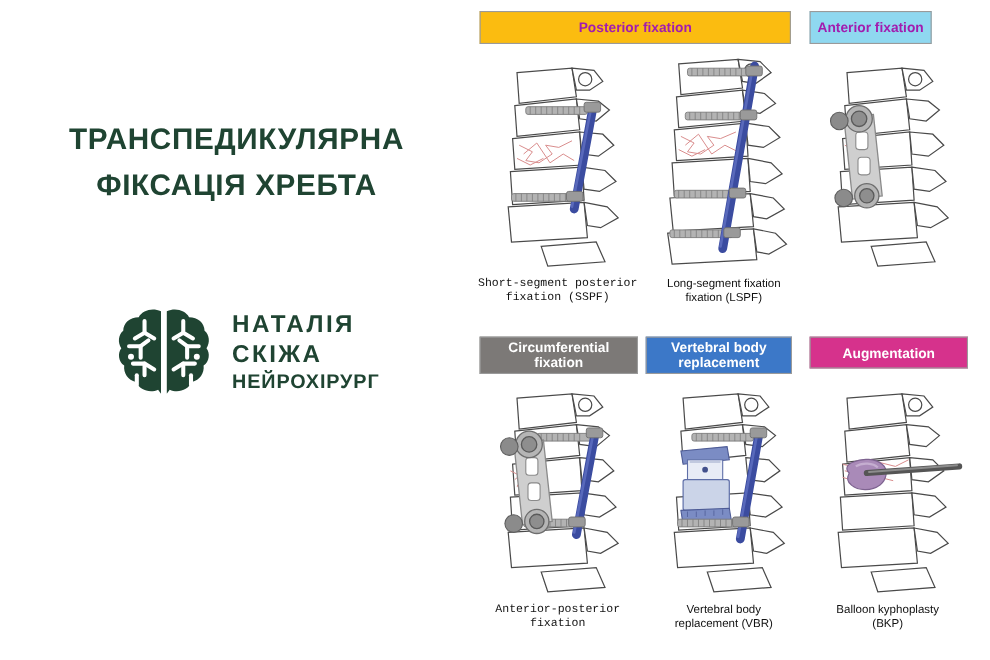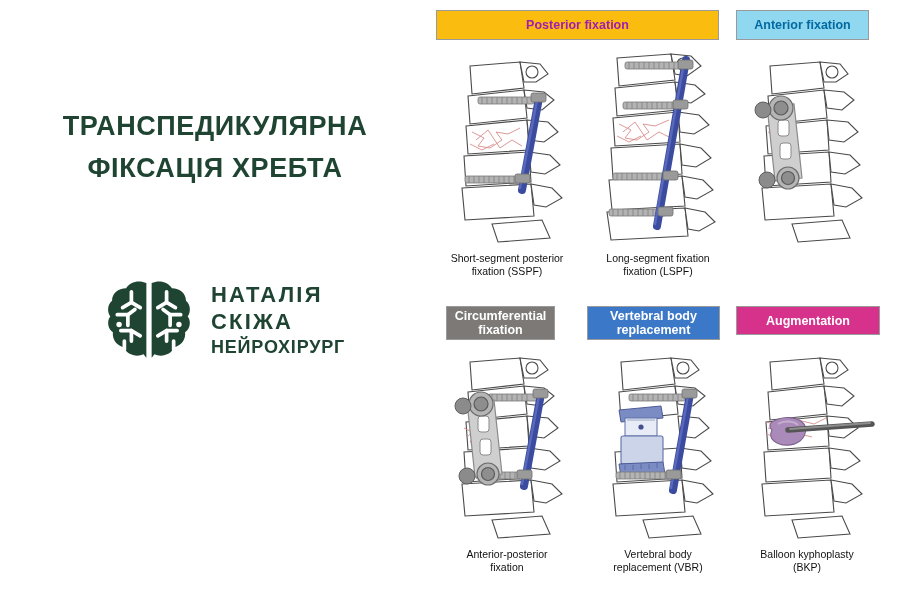--- a/index.html
+++ b/index.html
@@ -49,38 +49,38 @@
   .band-header {
     position: absolute;
     border: 1px solid #9a9a9a;
     display: flex; align-items: center; justify-content: center;
     text-align: center;
     font-weight: bold;
     line-height: 14px;
   }
   .hdr-posterior { left: 4px;   top: 10px; width: 283px; height: 30px;
                    background: #fbbc10; color: #a21caf; font-size: 12.5px; }
-  .hdr-anterior  { left: 304px; top: 10px; width: 133px; height: 30px;
-                   background: #8fd8f0; color: #0369a1; font-size: 12.5px; }
-  .hdr-circ      { left: 14px;   top: 306px; width: 109px; height: 34px;
+  .hdr-anterior  { left: 304px; top: 10px; width: 111px; height: 30px;
+                   background: #8fd8f0; color: #a21caf; font-size: 12.5px; }
+  .hdr-circ      { left: 4px;   top: 306px; width: 144px; height: 34px;
                    background: #7c7977; color: #fff; font-size: 12.5px; }
   .hdr-vbr       { left: 155px; top: 306px; width: 133px; height: 34px;
                    background: #3c78c8; color: #fff; font-size: 12.5px; }
   .hdr-aug       { left: 304px; top: 306px; width: 144px; height: 29px;
                    background: #d6328c; color: #fff; font-size: 12.5px; }
 
   .cell { position: absolute; width: 150px; }
   .cell .art { width: 150px; height: 200px; display: block; }
   .caption {
     text-align: center; font-size: 10.5px; color: #111;
     line-height: 13px; margin-top: 4px;
   }
 
   
-  .col1 { left: 0px; }
+  .col1 { left: 0px; font-family: Liberation Mono, monospace; }
   .col2 { left: 151px; }
   .col3 { left: 300px; }
   .row1 { top: 48px; }
   .row2 { top: 344px; }
 </style>
 </head>
 <body>
 
 <div id="root">
 

